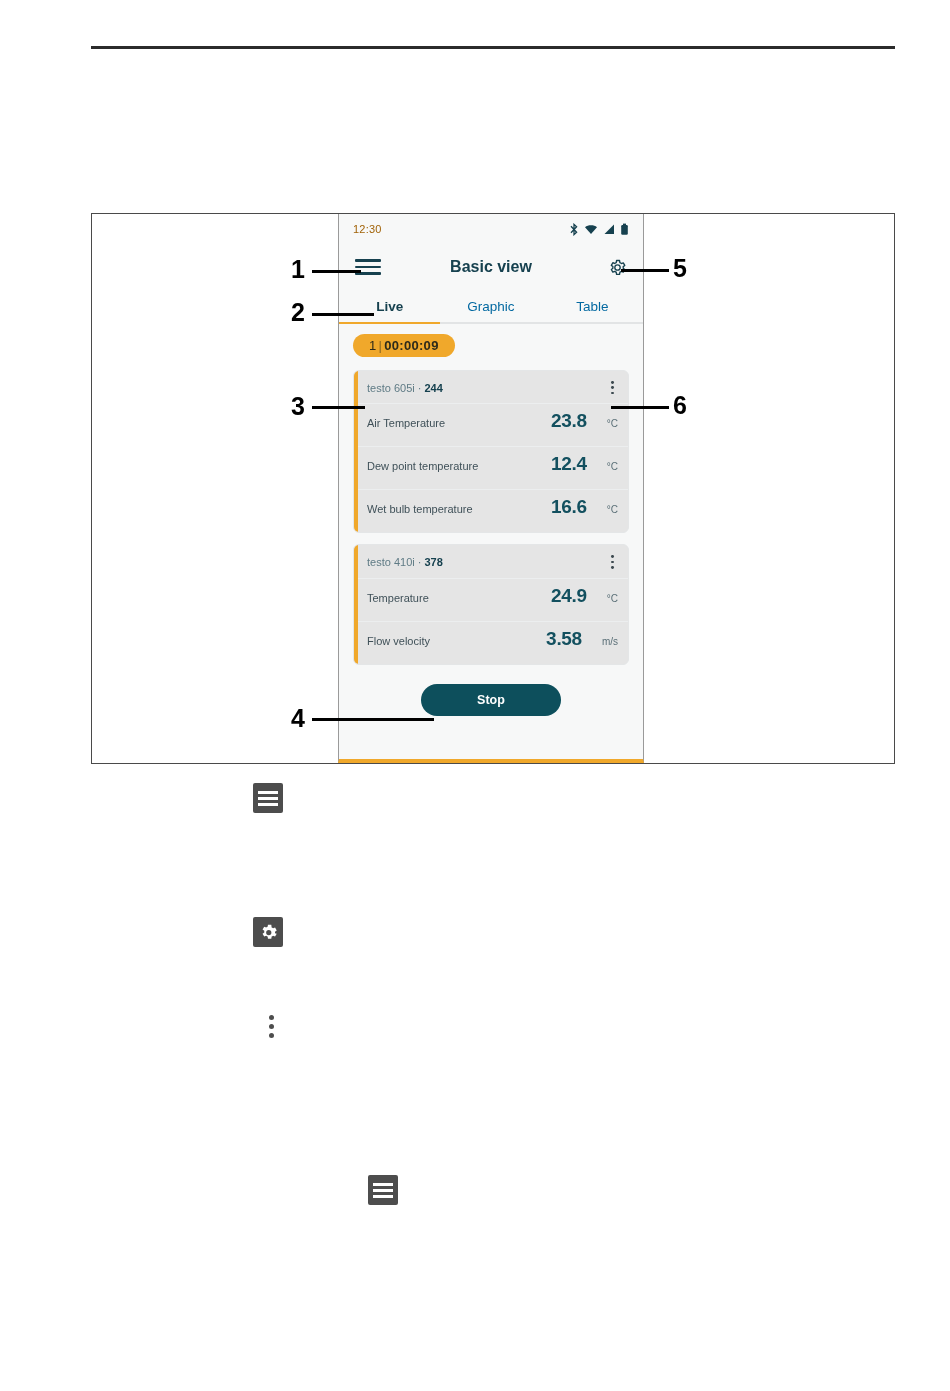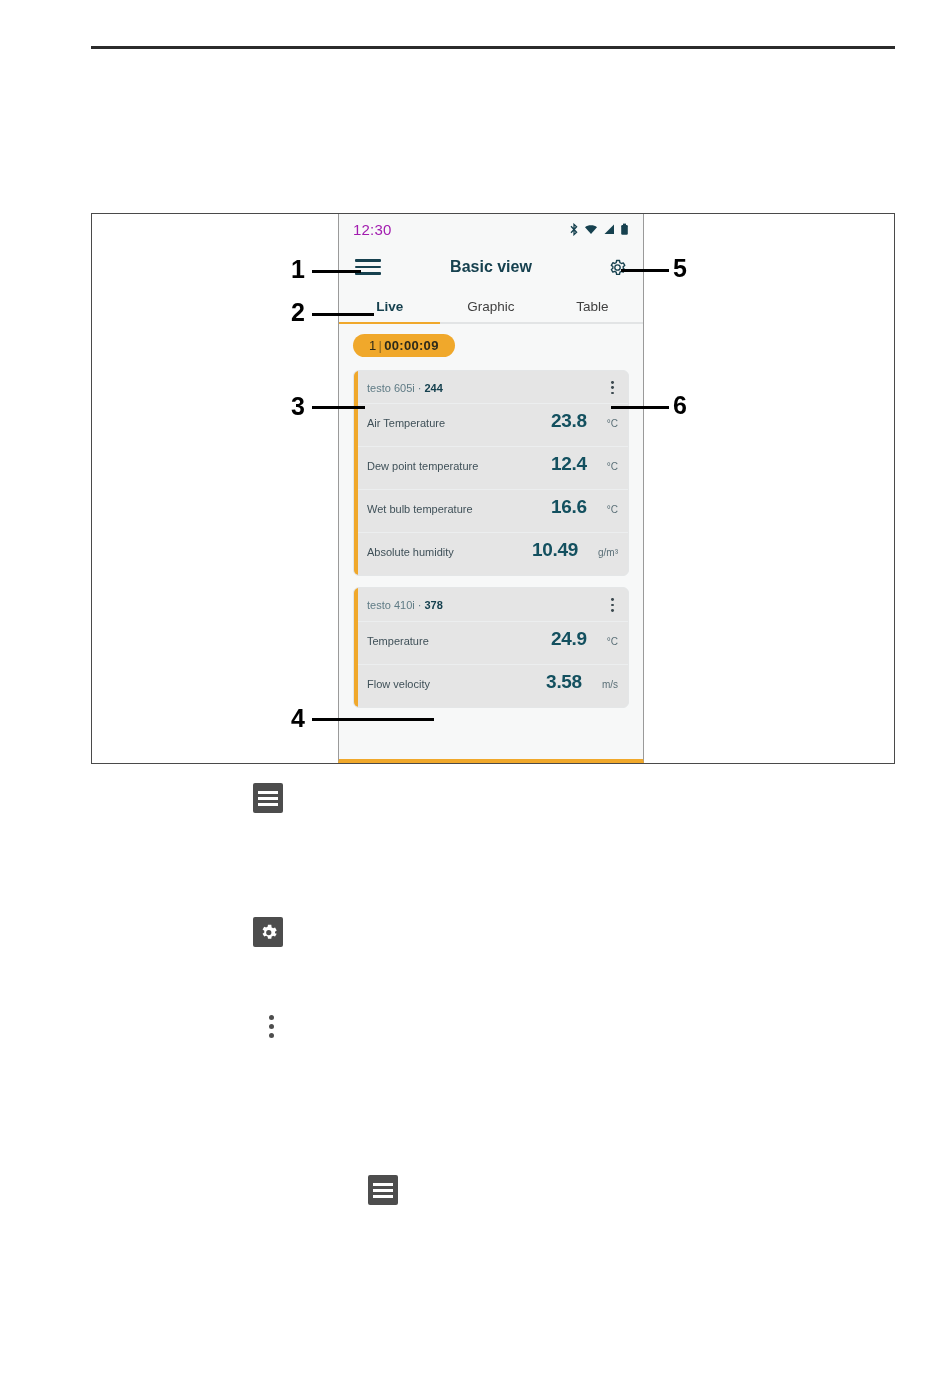--- a/index.html
+++ b/index.html
@@ -31,42 +31,42 @@
     border-bottom: 4px solid #f0a82b;
     overflow: hidden;
     display: flex; flex-direction: column;
   }
 
   .statusbar {
     height: 30px; display: flex; align-items: center;
     justify-content: space-between; padding: 0 14px;
     background: #f7f8f8;
   }
-  .status-time { font-size: 15px; color: #a21caf; font-weight: 500; letter-spacing: .2px; }
+  .status-time { font-size: 11px; color: #a16207; font-weight: 500; letter-spacing: .2px; }
   .status-icons { display: flex; align-items: center; gap: 5px; }
   .status-icons svg { display: block; }
 
   .appbar {
     height: 46px; display: flex; align-items: center;
     padding: 0 16px; background: #f7f8f8; gap: 40px;
   }
   .hamburger { width: 26px; display: flex; flex-direction: column; gap: 4px; cursor: pointer; }
   .hamburger span { display: block; height: 2.6px; background: #16414f; border-radius: 1px; }
   .appbar-title {
     flex: 1; text-align: center; font-size: 16px; font-weight: bold; color: #16414f;
   }
   .gear-btn { width: 26px; display: flex; justify-content: flex-end; cursor: pointer; }
 
   .tabs {
     height: 34px; display: flex; background: #f7f8f8;
     border-bottom: 2px solid #e2e4e5; position: relative;
   }
   .tab {
     flex: 1; display: flex; align-items: center; justify-content: center;
-    font-size: 13.5px; color: #404040; cursor: pointer;
+    font-size: 13.5px; color: #0369a1; cursor: pointer;
   }
   .tab.active { color: #16414f; font-weight: bold; }
   .tab-underline {
     position: absolute; left: 0; bottom: -2px; width: 33.33%; height: 2.5px;
     background: #f0a82b;
   }
 
   .content { flex: 1; padding: 10px 14px 0 14px; background: #f7f8f8; }
 
   .timer-row { display: flex; margin-bottom: 13px; }
@@ -218,27 +218,20 @@
               <span class="row-unit">°C</span>
             </span>
           </div>
           <div class="row">
             <span class="row-label">Wet bulb temperature</span>
             <span class="row-right">
               <span class="row-value">16.6</span>
               <span class="row-unit">°C</span>
             </span>
           </div>
-          <div class="row">
-            <span class="row-label">Absolute humidity</span>
-            <span class="row-right">
-              <span class="row-value">10.49</span>
-              <span class="row-unit">g/m³</span>
-            </span>
-          </div>
         </div>
 
         <div class="card">
           <div class="card-head">
             <div class="card-title">
               <span>testo 410i</span>
               <span>·</span>
               <b>378</b>
             </div>
             <div class="kebab">
@@ -256,20 +249,23 @@
           </div>
           <div class="row">
             <span class="row-label">Flow velocity</span>
             <span class="row-right">
               <span class="row-value">3.58</span>
               <span class="row-unit">m/s</span>
             </span>
           </div>
         </div>
 
+        <div class="stop-wrap">
+          <button class="stop-btn">Stop</button>
+        </div>
 
       </div>
     </div>
   </div>
 
   <div class="callout-num" style="left:291px; top:257px;">1</div>
   <div class="leader" style="left:312px; top:270px; width:49px;"></div>
 
   <div class="callout-num" style="left:291px; top:300px;">2</div>
   <div class="leader" style="left:312px; top:313px; width:62px;"></div>

